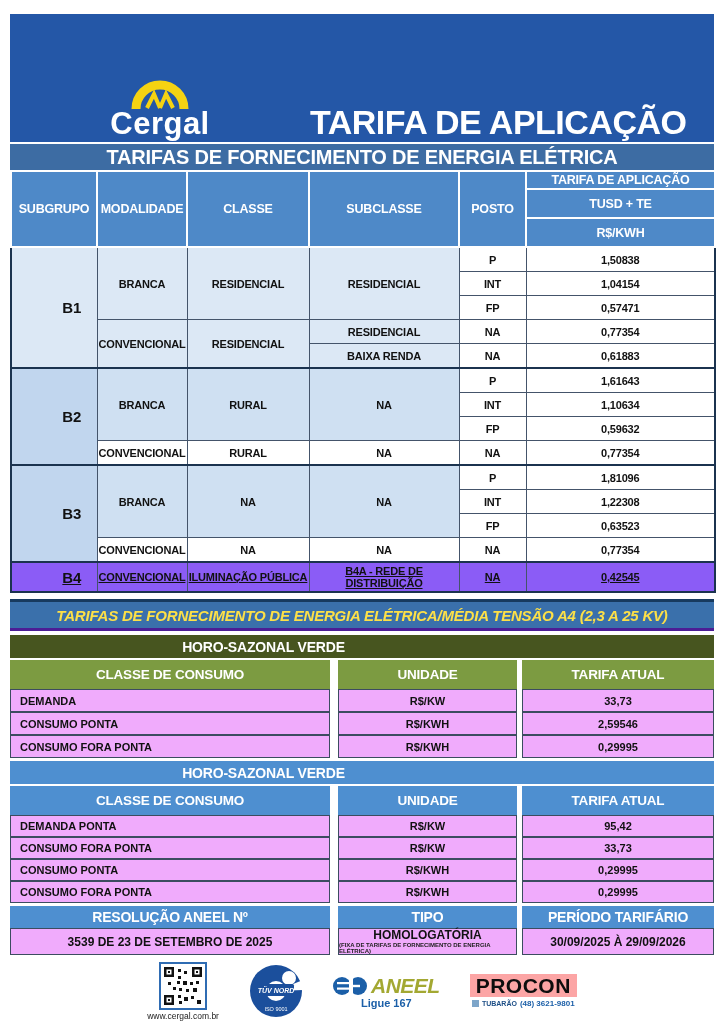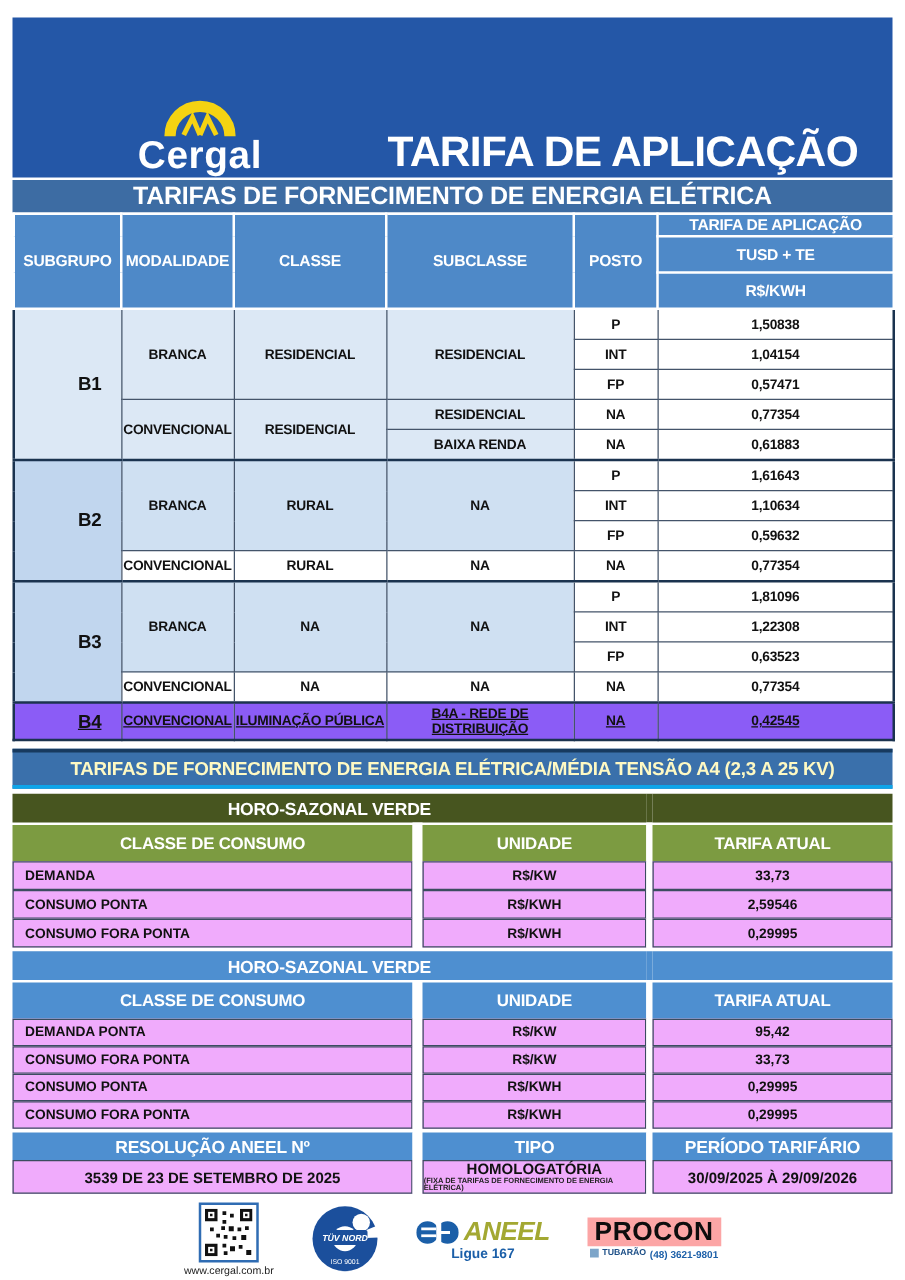--- a/index.html
+++ b/index.html
@@ -9,22 +9,22 @@
 
   
   .hdr{margin-top:14px;height:128px;background:#2457a7;display:flex;align-items:flex-end;}
   .logo-box{flex:0 0 300px;display:flex;flex-direction:column;align-items:center;justify-content:center;}
   .logo-word{color:#fff;font-size:31px;font-weight:700;letter-spacing:0.5px;margin-top:-4px;}
   .hdr-title{flex:1;color:#fff;font-size:34px;font-weight:800;letter-spacing:-0.5px;text-align:center;padding-right:28px;white-space:nowrap;}
 
   
   .band1{margin-top:2px;height:26px;background:#3d6ca3;color:#fff;font-weight:700;font-size:20px;
          display:flex;align-items:center;justify-content:center;letter-spacing:-0.2px;}
-  .band2{margin-top:6px;height:26px;background:#3a70ab;border-top:3px solid #173a5f;border-bottom:3px solid #0ea5e9;
-         color:#fef9c3;font-weight:700;font-size:15px;display:flex;align-items:center;justify-content:center;letter-spacing:-0.2px;}
+  .band2{margin-top:6px;height:26px;background:#3a70ab;border-top:3px solid #173a5f;border-bottom:3px solid #4c1d95;
+         color:#fde047;font-weight:700;font-size:15px;display:flex;align-items:center;justify-content:center;letter-spacing:-0.2px;font-style:italic;}
 
   
   table.t1{border-collapse:collapse;width:704px;table-layout:fixed;border:2px solid #1b334f;}
   .t1 th{background:#4e89c8;color:#fff;font-size:12.5px;font-weight:700;letter-spacing:-0.2px;
          border:2px solid #fff;text-align:center;vertical-align:middle;}
   .t1 thead tr:first-child th{height:auto;}
   .t1 .th-sub{height:25px;}
   .t1 td{border:1px solid #44546a;font-size:11px;font-weight:700;color:#111;text-align:center;
          vertical-align:middle;height:21px;letter-spacing:-0.2px;}
   .t1 tr.bs td{border-top:2px solid #1b334f;}
@@ -63,21 +63,21 @@
   .logos{margin-top:7px;display:flex;align-items:center;justify-content:center;gap:30px;height:58px;}
   .qr-wrap{display:flex;flex-direction:column;align-items:center;}
   .qr{width:44px;height:44px;border:2px solid #2f6cb3;background:#fff;display:flex;align-items:center;justify-content:center;}
   .qr-cap{font-size:8.5px;color:#222;font-weight:400;margin-top:1px;}
   .aneel{display:flex;flex-direction:column;align-items:center;}
   .aneel-row{display:flex;align-items:center;gap:4px;}
   .aneel-word{color:#a3a832;font-size:21px;font-weight:800;font-style:italic;letter-spacing:-0.5px;}
   .aneel-sub{color:#1b5fa8;font-size:11px;font-weight:700;margin-top:-1px;}
   .procon{display:flex;flex-direction:column;align-items:center;}
   .procon-word{background:#fca5a5;color:#0d0d0d;font-size:21px;font-weight:800;letter-spacing:0.5px;padding:0 6px;line-height:1.1;}
-  .procon-line{display:flex;align-items:flex-start;gap:3px;margin-top:2px;}
+  .procon-line{display:flex;align-items:center;gap:3px;margin-top:2px;}
   .procon-city{font-size:7px;font-weight:700;color:#1c4e86;}
   .procon-phone{font-size:8px;font-weight:800;color:#1b5fa8;}
   .pref-ico{width:7px;height:7px;background:#7da5c9;display:inline-block;}
 </style>
 </head>
 <body>
 
 <div class="page">
 
   <div class="content hdr">

